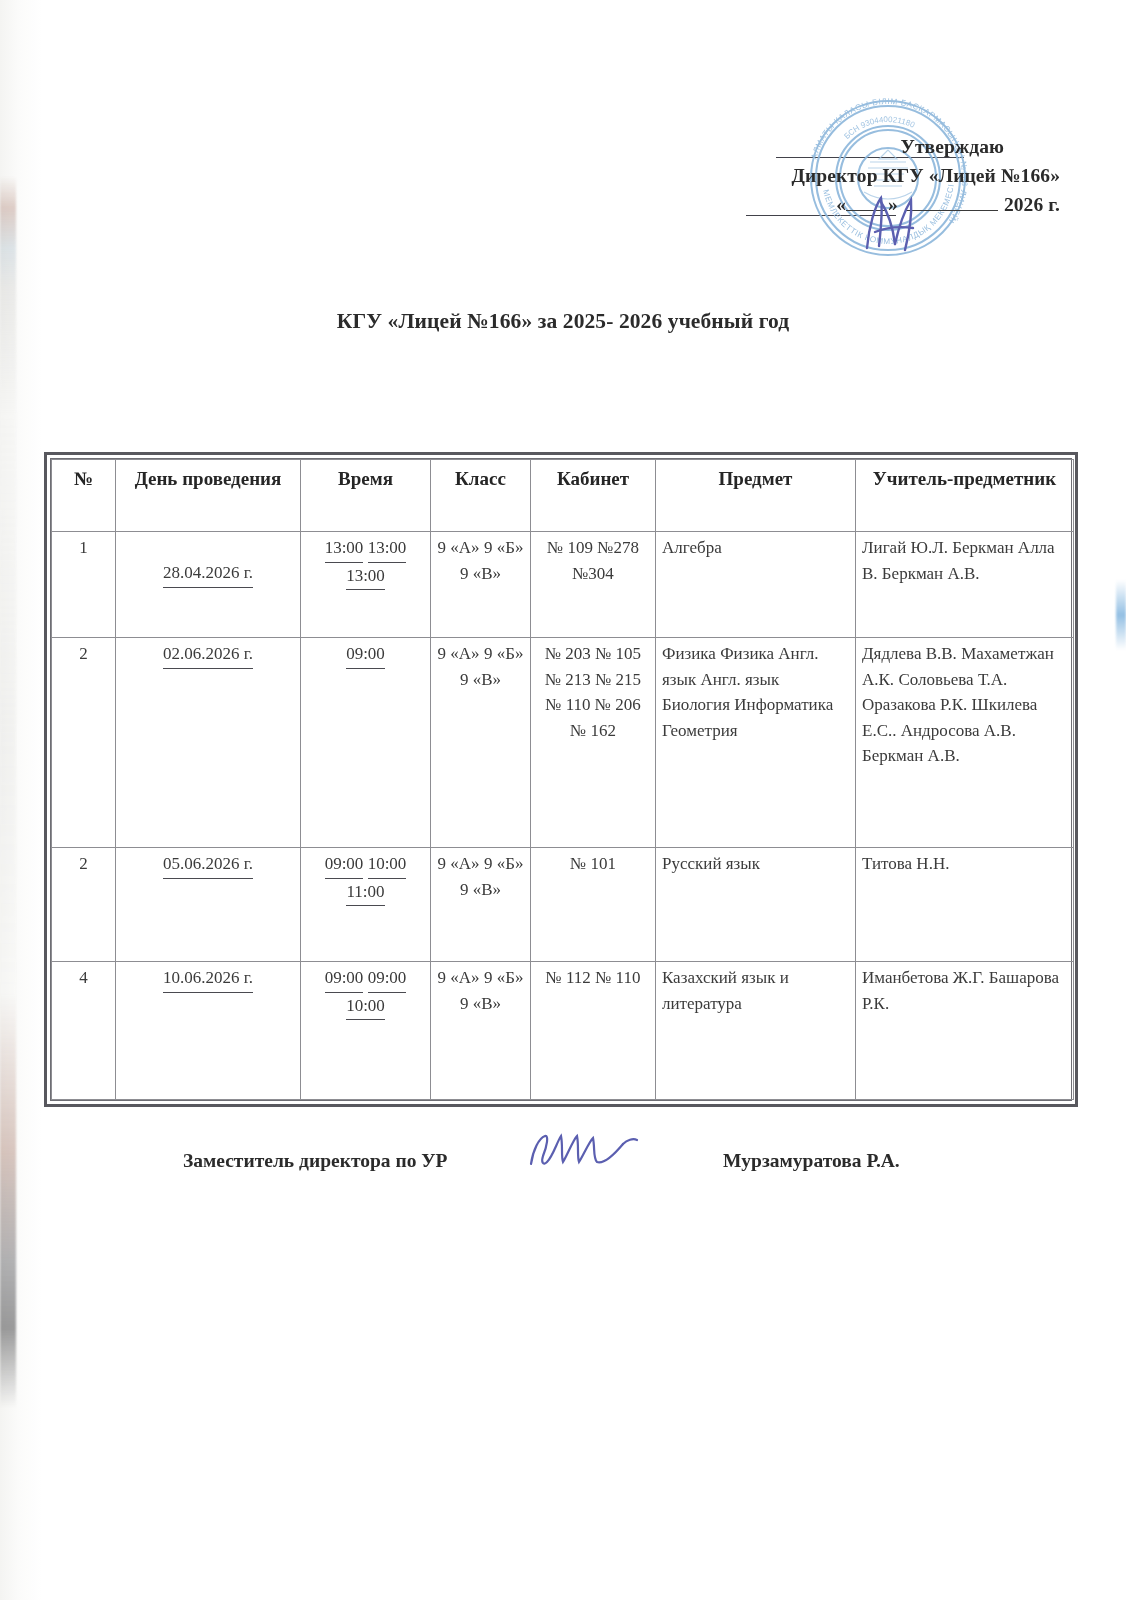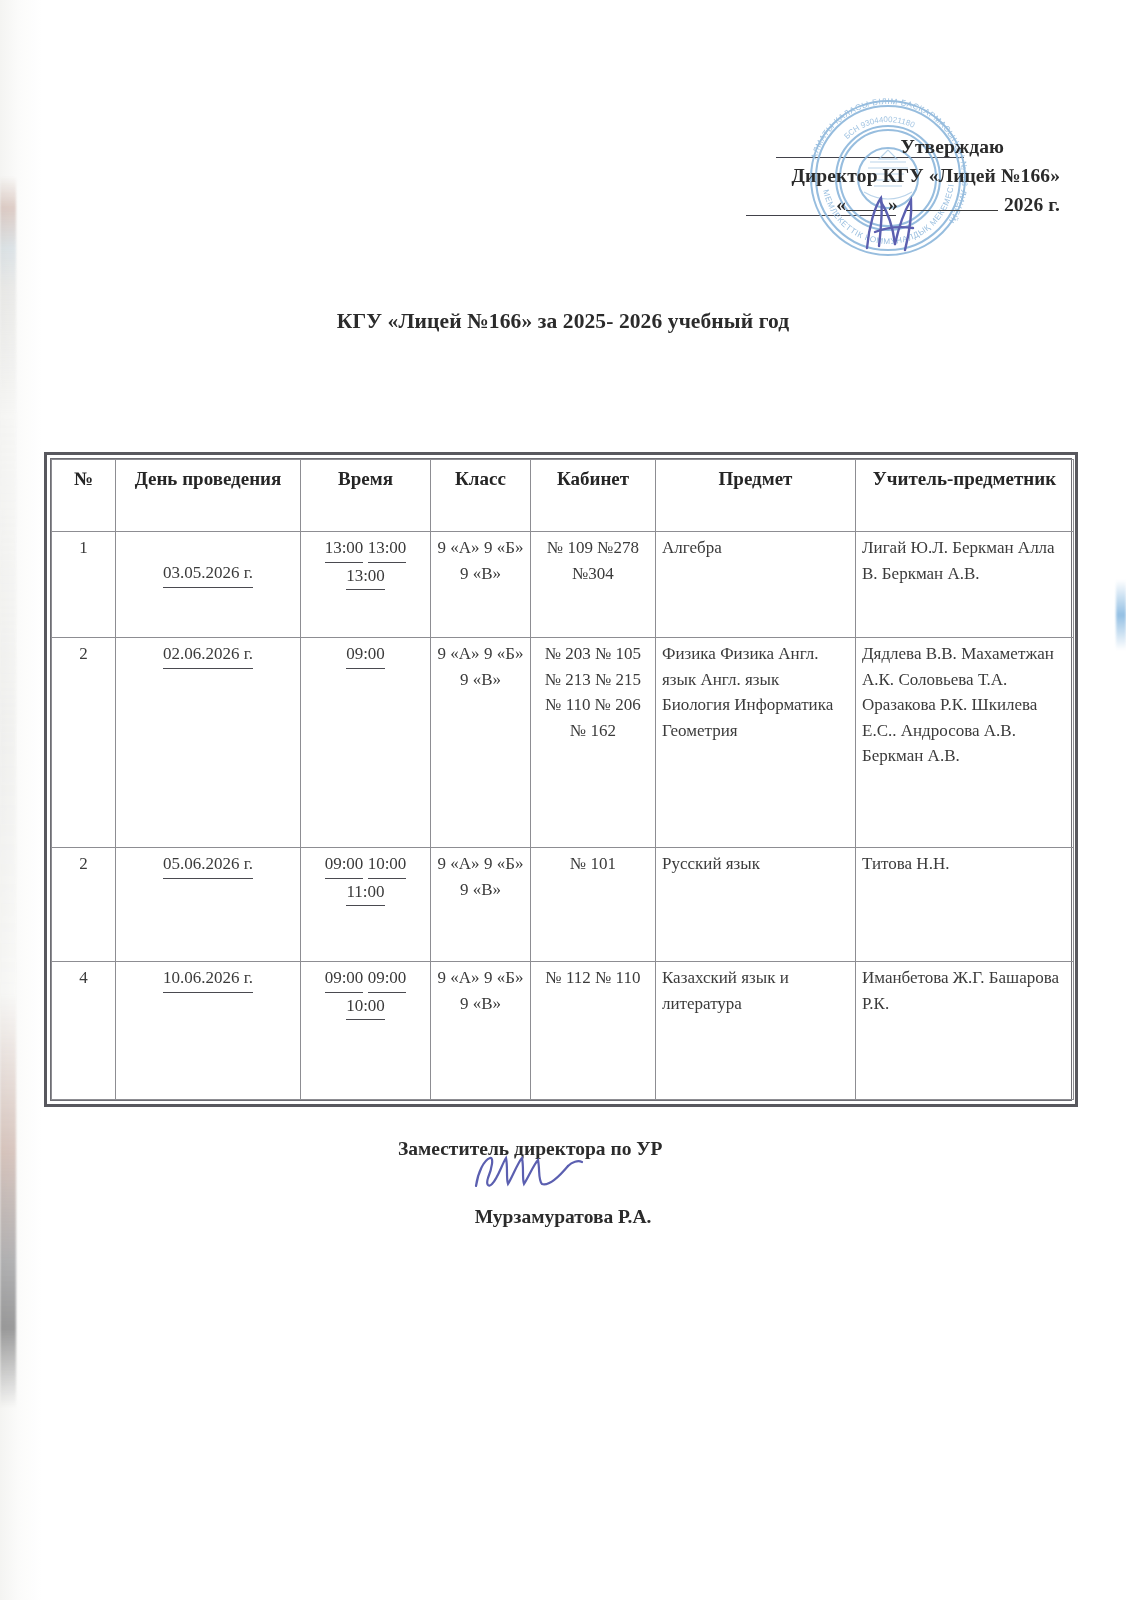--- a/index.html
+++ b/index.html
@@ -152,21 +152,20 @@
     z-index:3;
     font-weight:bold;
     font-size:19.5px;
   }
   .footer-row {
     position:relative;
     margin:0 auto;
     width:760px;
     display:flex;
     align-items:center;
-    flex-direction:column;
   }
   .f-left { width:330px; white-space:nowrap; }
   .f-sig  { width:210px; position:relative; height:46px; }
   .f-right { white-space:nowrap; }
   .sig-deputy { position:absolute; left:10px; top:-16px; width:120px; height:56px; }
 </style>
 </head>
 <body>
 
 <div class="page">
@@ -249,21 +248,21 @@
             <th>Предмет</th>
             <th>Учитель-предметник</th>
           </tr>
         </thead>
         <tbody>
 
           <tr class="r-pad-1">
             <td class="num-cell">1</td>
             <td class="day-cell">
               <span class="pad-top"></span>
-              <span class="u-line">03.05.2026 г.</span>
+              <span class="u-line">28.04.2026 г.</span>
             </td>
             <td class="c-center">
               <span class="line"><span class="u-line">13:00</span></span>
               <span class="line"><span class="u-line">13:00</span></span>
               <span class="line"><span class="u-line">13:00</span></span>
             </td>
             <td class="c-center">
               <span class="line">9 «А»</span>
               <span class="line">9 «Б»</span>
               <span class="line">9 «В»</span>

